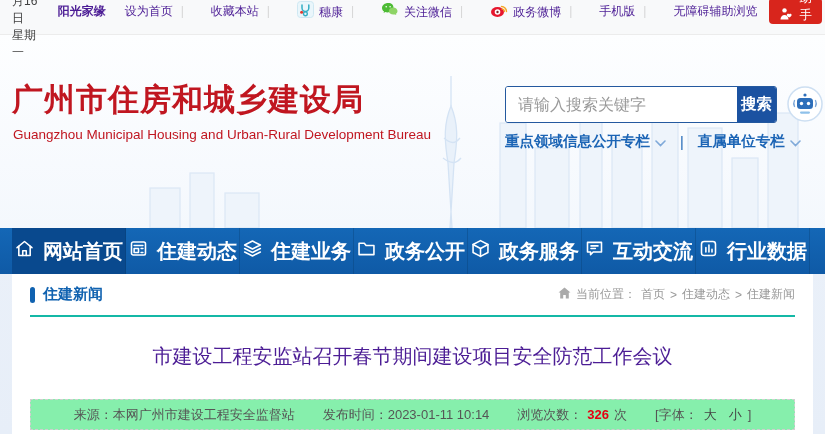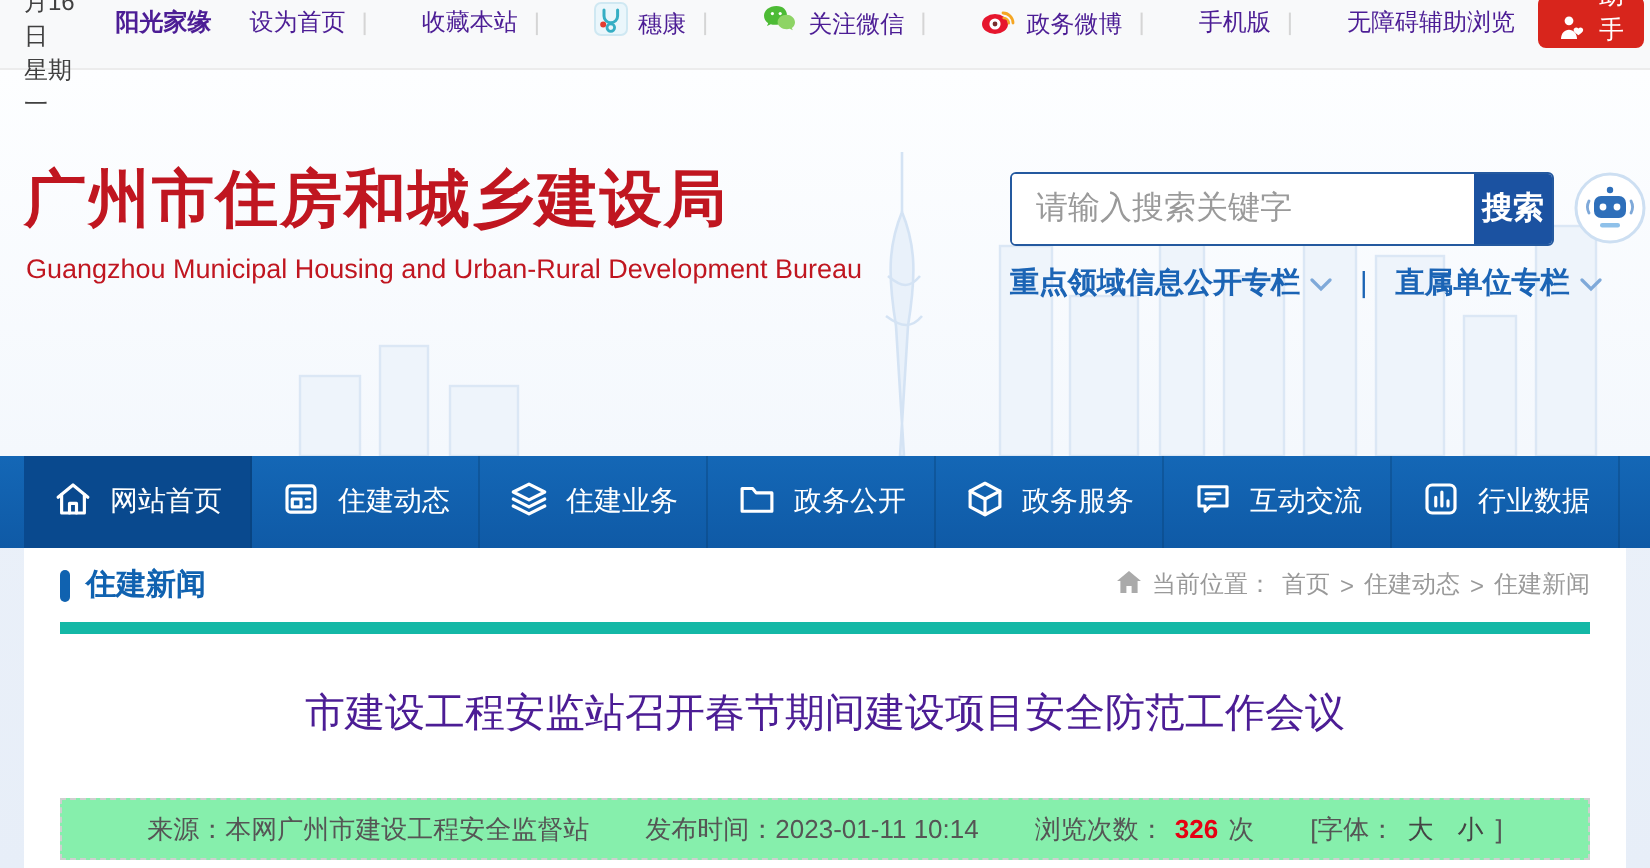--- a/index.html
+++ b/index.html
@@ -61,33 +61,33 @@
   .quick-links .ql{ display:inline-flex; align-items:center; gap:5px; cursor:pointer; color:#1b64b5; text-decoration:none;}
   .quick-links .qsep{ margin:0 14px; color:#1b64b5; font-weight:normal; }
   
   .nav{
     position:absolute; top:228px; left:0; right:0; height:46px;
     background:linear-gradient(180deg,#1467b6 0%,#0f5aa6 100%);
     display:flex; padding-left:12px; z-index:4;
   }
   .nav-item{
     width:114px; display:flex; align-items:center; justify-content:center; gap:8px;
-    color:#fff; font-size:14px; font-weight:normal; cursor:pointer;
+    color:#fff; font-size:20px; font-weight:bold; cursor:pointer;
     border-right:1px solid rgba(8,56,104,.30); white-space:nowrap;
   }
   .nav-item.active{ background:#09498e; }
   .nav-item svg{ flex:none; }
   
   .content{
     position:absolute; top:274px; left:12px; width:801px; height:160px;
     background:#fff; padding:0 18px;
   }
   .section-row{
     height:43px; display:flex; align-items:center; justify-content:space-between;
-    border-bottom:6px solid #14b8a6;
+    border-bottom:2px solid #14b8a6;
   }
   .section-title{ color:#1062b0; font-size:15px; font-weight:bold; display:flex; align-items:center; gap:8px; }
   .section-bar{ width:5px; height:16px; background:#1062b0; border-radius:2.5px; }
   .breadcrumb{ color:#999; font-size:12px; display:flex; align-items:center; gap:5px; }
   .breadcrumb a{ color:#999; text-decoration:none; cursor:pointer; }
   .article-title{
     margin-top:26px; text-align:center; color:#4c1d95; font-size:20px; font-weight:normal;
     white-space:nowrap; overflow:hidden;
   }
   .meta-box{

